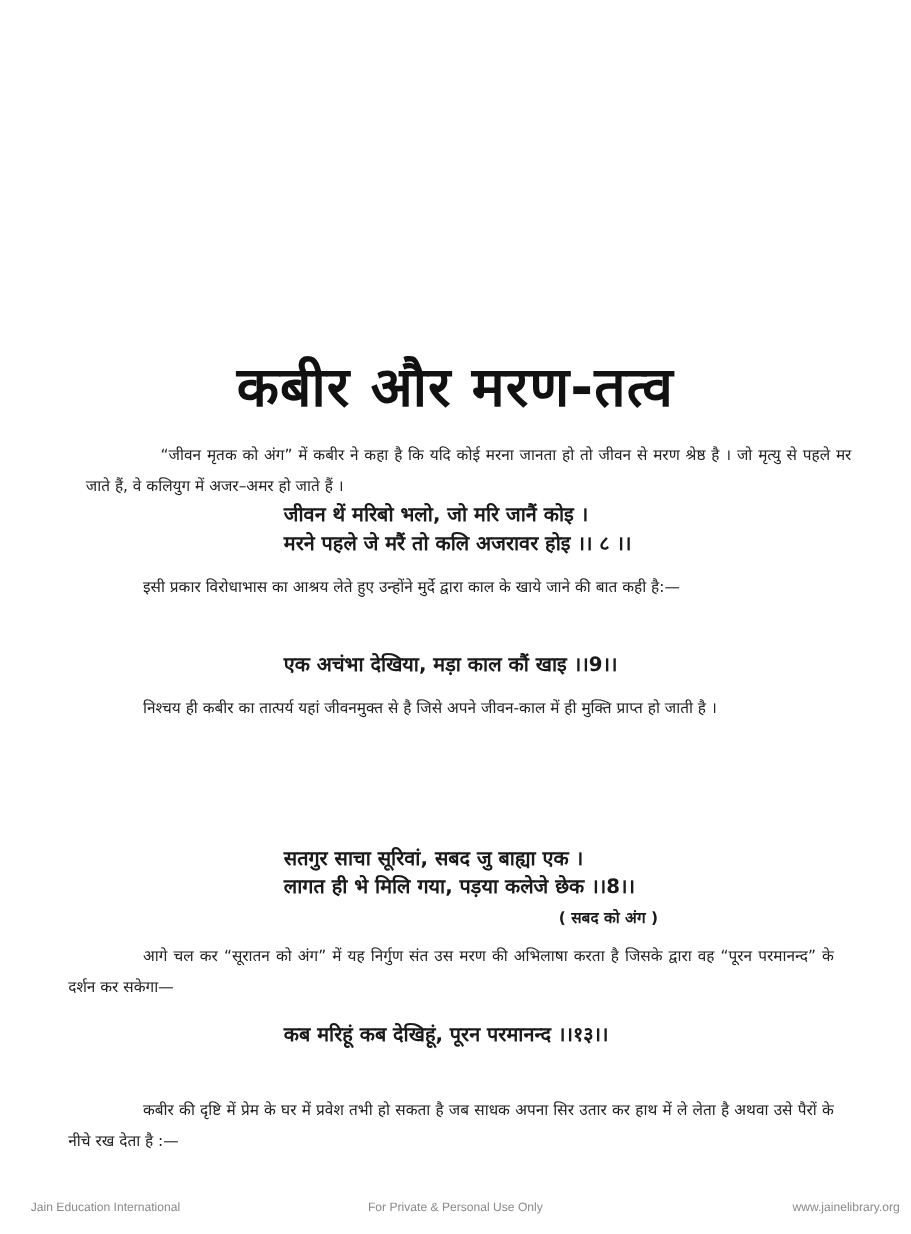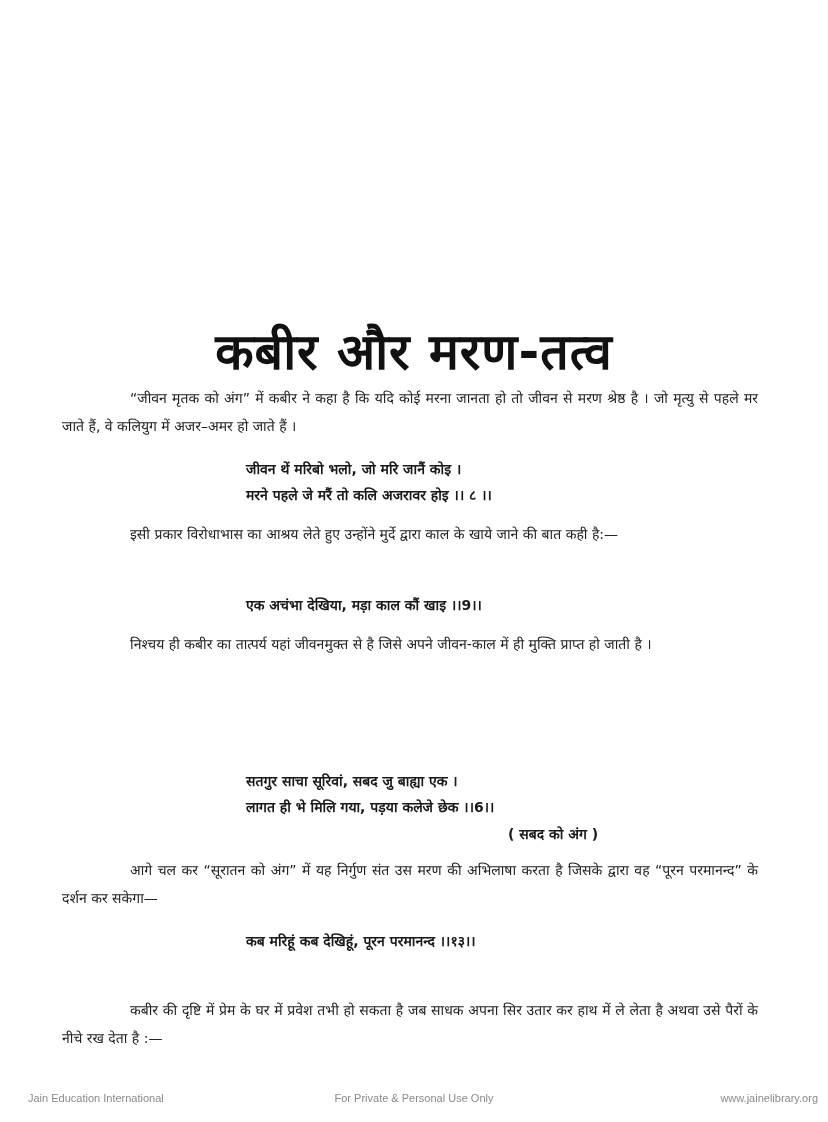--- a/index.html
+++ b/index.html
@@ -43,22 +43,22 @@
       text-align: justify;
       text-align-last: left;
       color: #222;
     }
     .para .indent {
       display: inline-block;
       width: 68px;
     }
     .verse {
       position: absolute;
-      left: 246px;
-      font-size: 14px;
+      left: 258px;
+      font-size: 18px;
       font-weight: bold;
       line-height: 26px;
       color: #1a1a1a;
       white-space: nowrap;
     }
     .verse-line {
       display: block;
     }
     .attribution {
       position: absolute;
@@ -86,39 +86,39 @@
     .footer .f-center { left: 0; width: 828px; text-align: center; }
     .footer .f-right { right: 10px; }
   </style>
 </head>
 <body>
 
 <div class="page">
 
   <h1 class="title">कबीर और मरण-तत्व</h1>
 
-  <p class="para" style="top:384px; margin:0;"><span class="indent"></span><span>“जीवन मृतक को अंग” में कबीर ने कहा है कि यदि कोई मरना जानता हो तो जीवन से मरण श्रेष्ठ है । जो मृत्यु से पहले मर जाते हैं, वे कलियुग में अजर–अमर हो जाते हैं ।</span></p>
+  <p class="para" style="top:384px; margin:16px;"><span class="indent"></span><span>“जीवन मृतक को अंग” में कबीर ने कहा है कि यदि कोई मरना जानता हो तो जीवन से मरण श्रेष्ठ है । जो मृत्यु से पहले मर जाते हैं, वे कलियुग में अजर–अमर हो जाते हैं ।</span></p>
 
   <div class="verse" style="top:456px;">
     <span class="verse-line">जीवन थें मरिबो भलो, जो मरि जानैं कोइ ।</span>
     <span class="verse-line">मरने पहले जे मरैं तो कलि अजरावर होइ ।। ८ ।।</span>
   </div>
 
   <p class="para" style="top:520px; margin:0;"><span class="indent"></span><span>इसी प्रकार विरोधाभास का आश्रय लेते हुए उन्होंने मुर्दे द्वारा काल के खाये जाने की बात कही है:—</span></p>
 
   <div class="verse" style="top:592px;">
     <span class="verse-line">एक अचंभा देखिया, मड़ा काल कौं खाइ ।।9।।</span>
   </div>
 
   <p class="para" style="top:630px; margin:0;"><span class="indent"></span><span>निश्चय ही कबीर का तात्पर्य यहां जीवनमुक्त से है जिसे अपने जीवन-काल में ही मुक्ति प्राप्त हो जाती है ।</span></p>
 
 
   <div class="verse" style="top:768px;">
     <span class="verse-line">सतगुर साचा सूरिवां, सबद जु बाह्या एक ।</span>
-    <span class="verse-line">लागत ही भे मिलि गया, पड़या कलेजे छेक ।।6।।</span>
+    <span class="verse-line">लागत ही भे मिलि गया, पड़या कलेजे छेक ।।8।।</span>
   </div>
   <div class="attribution" style="top:824px;">( सबद को अंग )</div>
 
   <p class="para" style="top:856px; margin:0;"><span class="indent"></span><span>आगे चल कर “सूरातन को अंग” में यह निर्गुण संत उस मरण की अभिलाषा करता है जिसके द्वारा वह “पूरन परमानन्द” के दर्शन कर सकेगा—</span></p>
 
   <div class="verse" style="top:928px;">
     <span class="verse-line">कब मरिहूं कब देखिहूं, पूरन परमानन्द ।।१३।।</span>
   </div>
 
   <p class="para" style="top:996px; margin:0;"><span class="indent"></span><span>कबीर की दृष्टि में प्रेम के घर में प्रवेश तभी हो सकता है जब साधक अपना सिर उतार कर हाथ में ले लेता है अथवा उसे पैरों के नीचे रख देता है :—</span></p>

